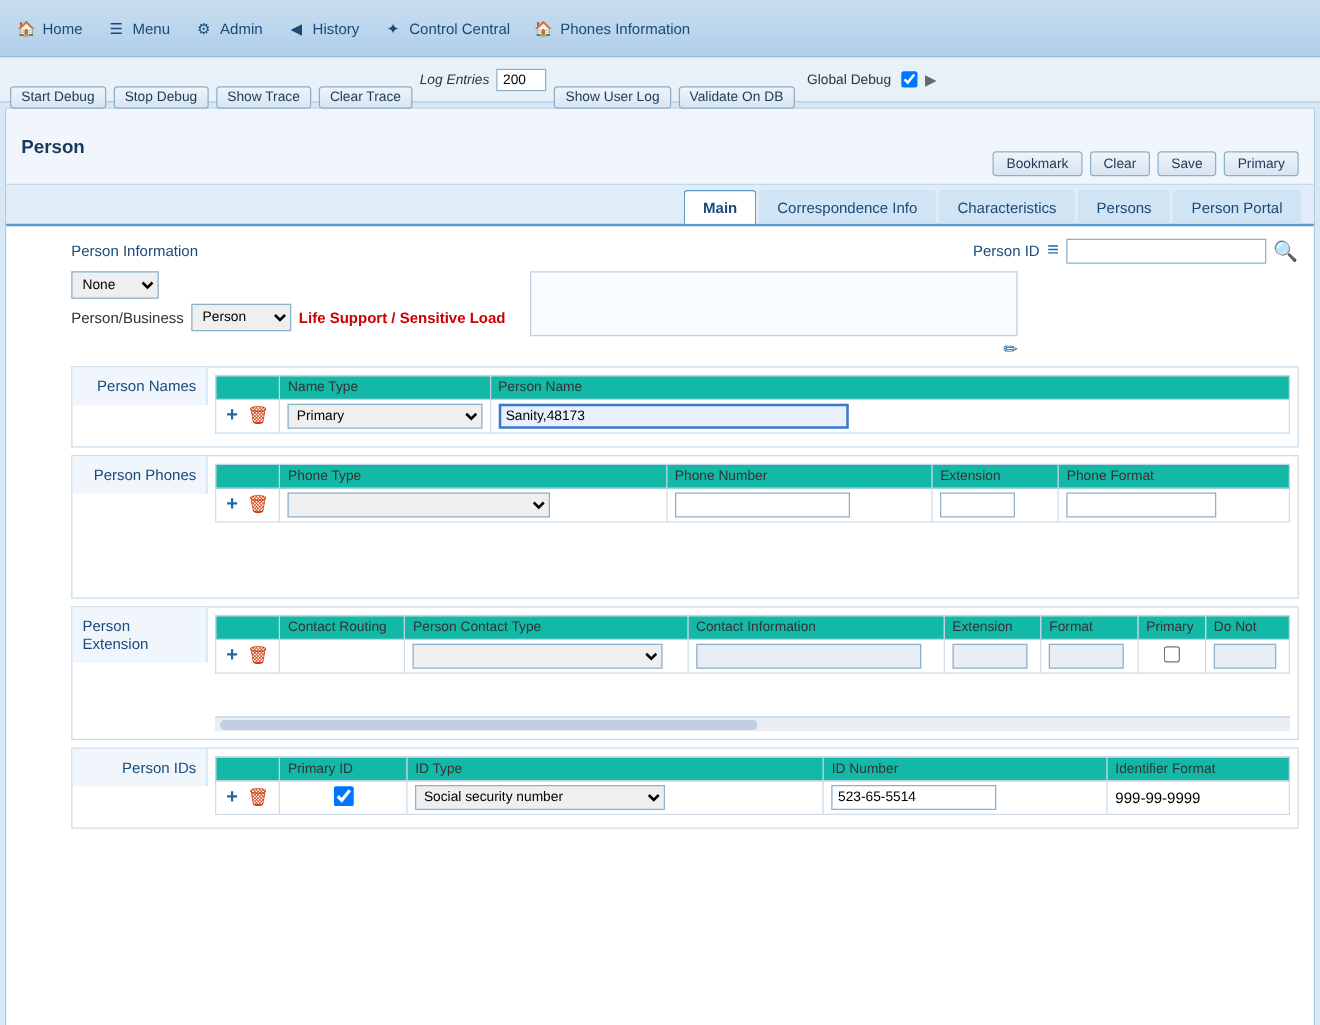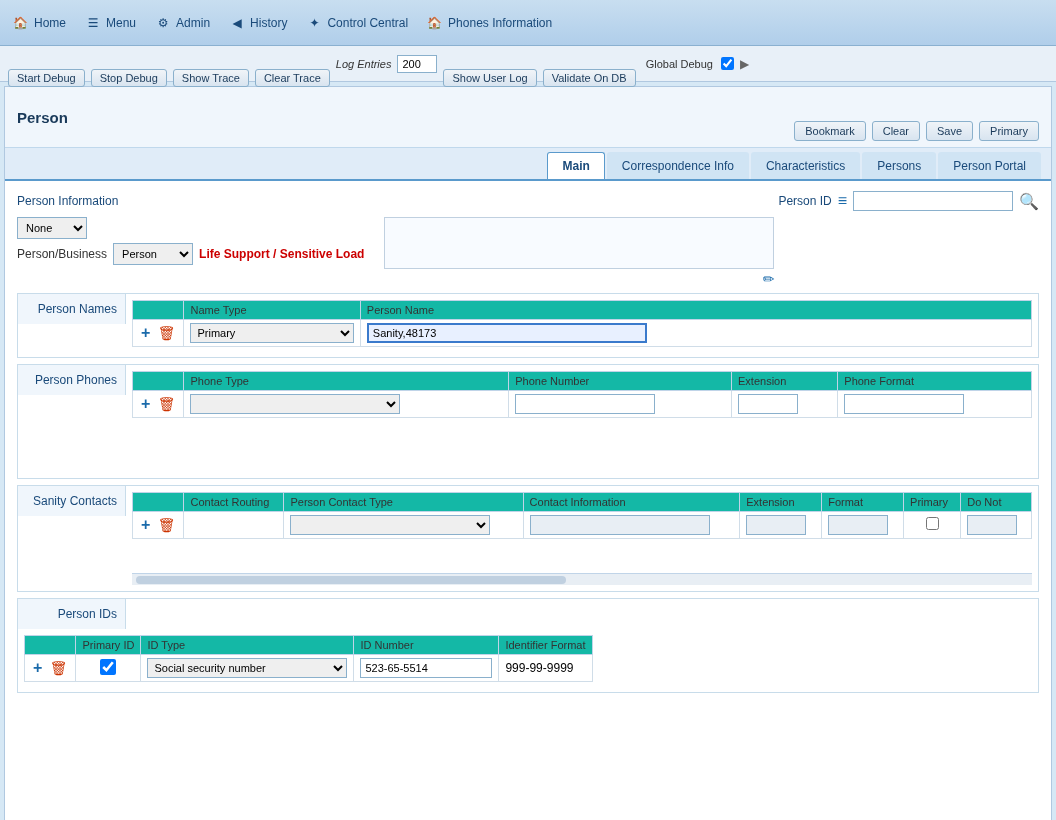--- a/index.html
+++ b/index.html
@@ -93,21 +93,21 @@
       background: #d0e4f4;
     }
     .tab.active {
       background: #fff;
       border-color: #5a9acc;
       border-bottom-color: #fff;
       font-weight: bold;
     }
 
     
-    .content-area { padding: 10px 12px; }
+    .content-area { padding: 10px 12px; margin-left: 40px; }
     .person-id-input { border: 1px solid #8ab0cc; padding: 2px 6px; width: 160px; font-size: 12px; }
     .select-sm {
       border: 1px solid #8ab0cc;
       padding: 2px 4px;
       font-size: 11px;
       height: 22px;
     }
 
     
     .comment-area {
@@ -380,21 +380,21 @@
                 </td>
               </tr>
             </tbody>
           </table>
           <div style="height:50px;"></div>
         </div>
       </div>
 
       <div class="full-section">
         <div class="section-left-label">
-          <span>Sanity Contacts</span>
+          <span>Person Extension</span>
         </div>
         <div class="section-right-content" style="overflow:hidden;">
           <div style="overflow-x:auto;">
             <table class="data-table" style="min-width:800px;">
               <thead>
                 <tr>
                   <th style="width:50px;"></th>
                   <th>Contact Routing</th>
                   <th>Person Contact Type</th>
                   <th>Contact Information</th>
@@ -434,21 +434,21 @@
             </table>
           </div>
           <div style="height:30px;"></div>
 
           <div style="height:12px; background:#e8eef4; border-top:1px solid #c0d4e8; position:relative;">
             <div style="position:absolute; left:4px; top:2px; width:430px; height:8px; background:#c0d0e0; border-radius:4px;"></div>
           </div>
         </div>
       </div>
 
-      <div class="full-section" style="margin-bottom:0;flex-direction:column;">
+      <div class="full-section" style="margin-bottom:0;">
         <div class="section-left-label">
           <span>Person IDs</span>
         </div>
         <div class="section-right-content">
           <table class="data-table">
             <thead>
               <tr>
                 <th style="width:50px;"></th>
                 <th>Primary ID</th>
                 <th>ID Type</th>

